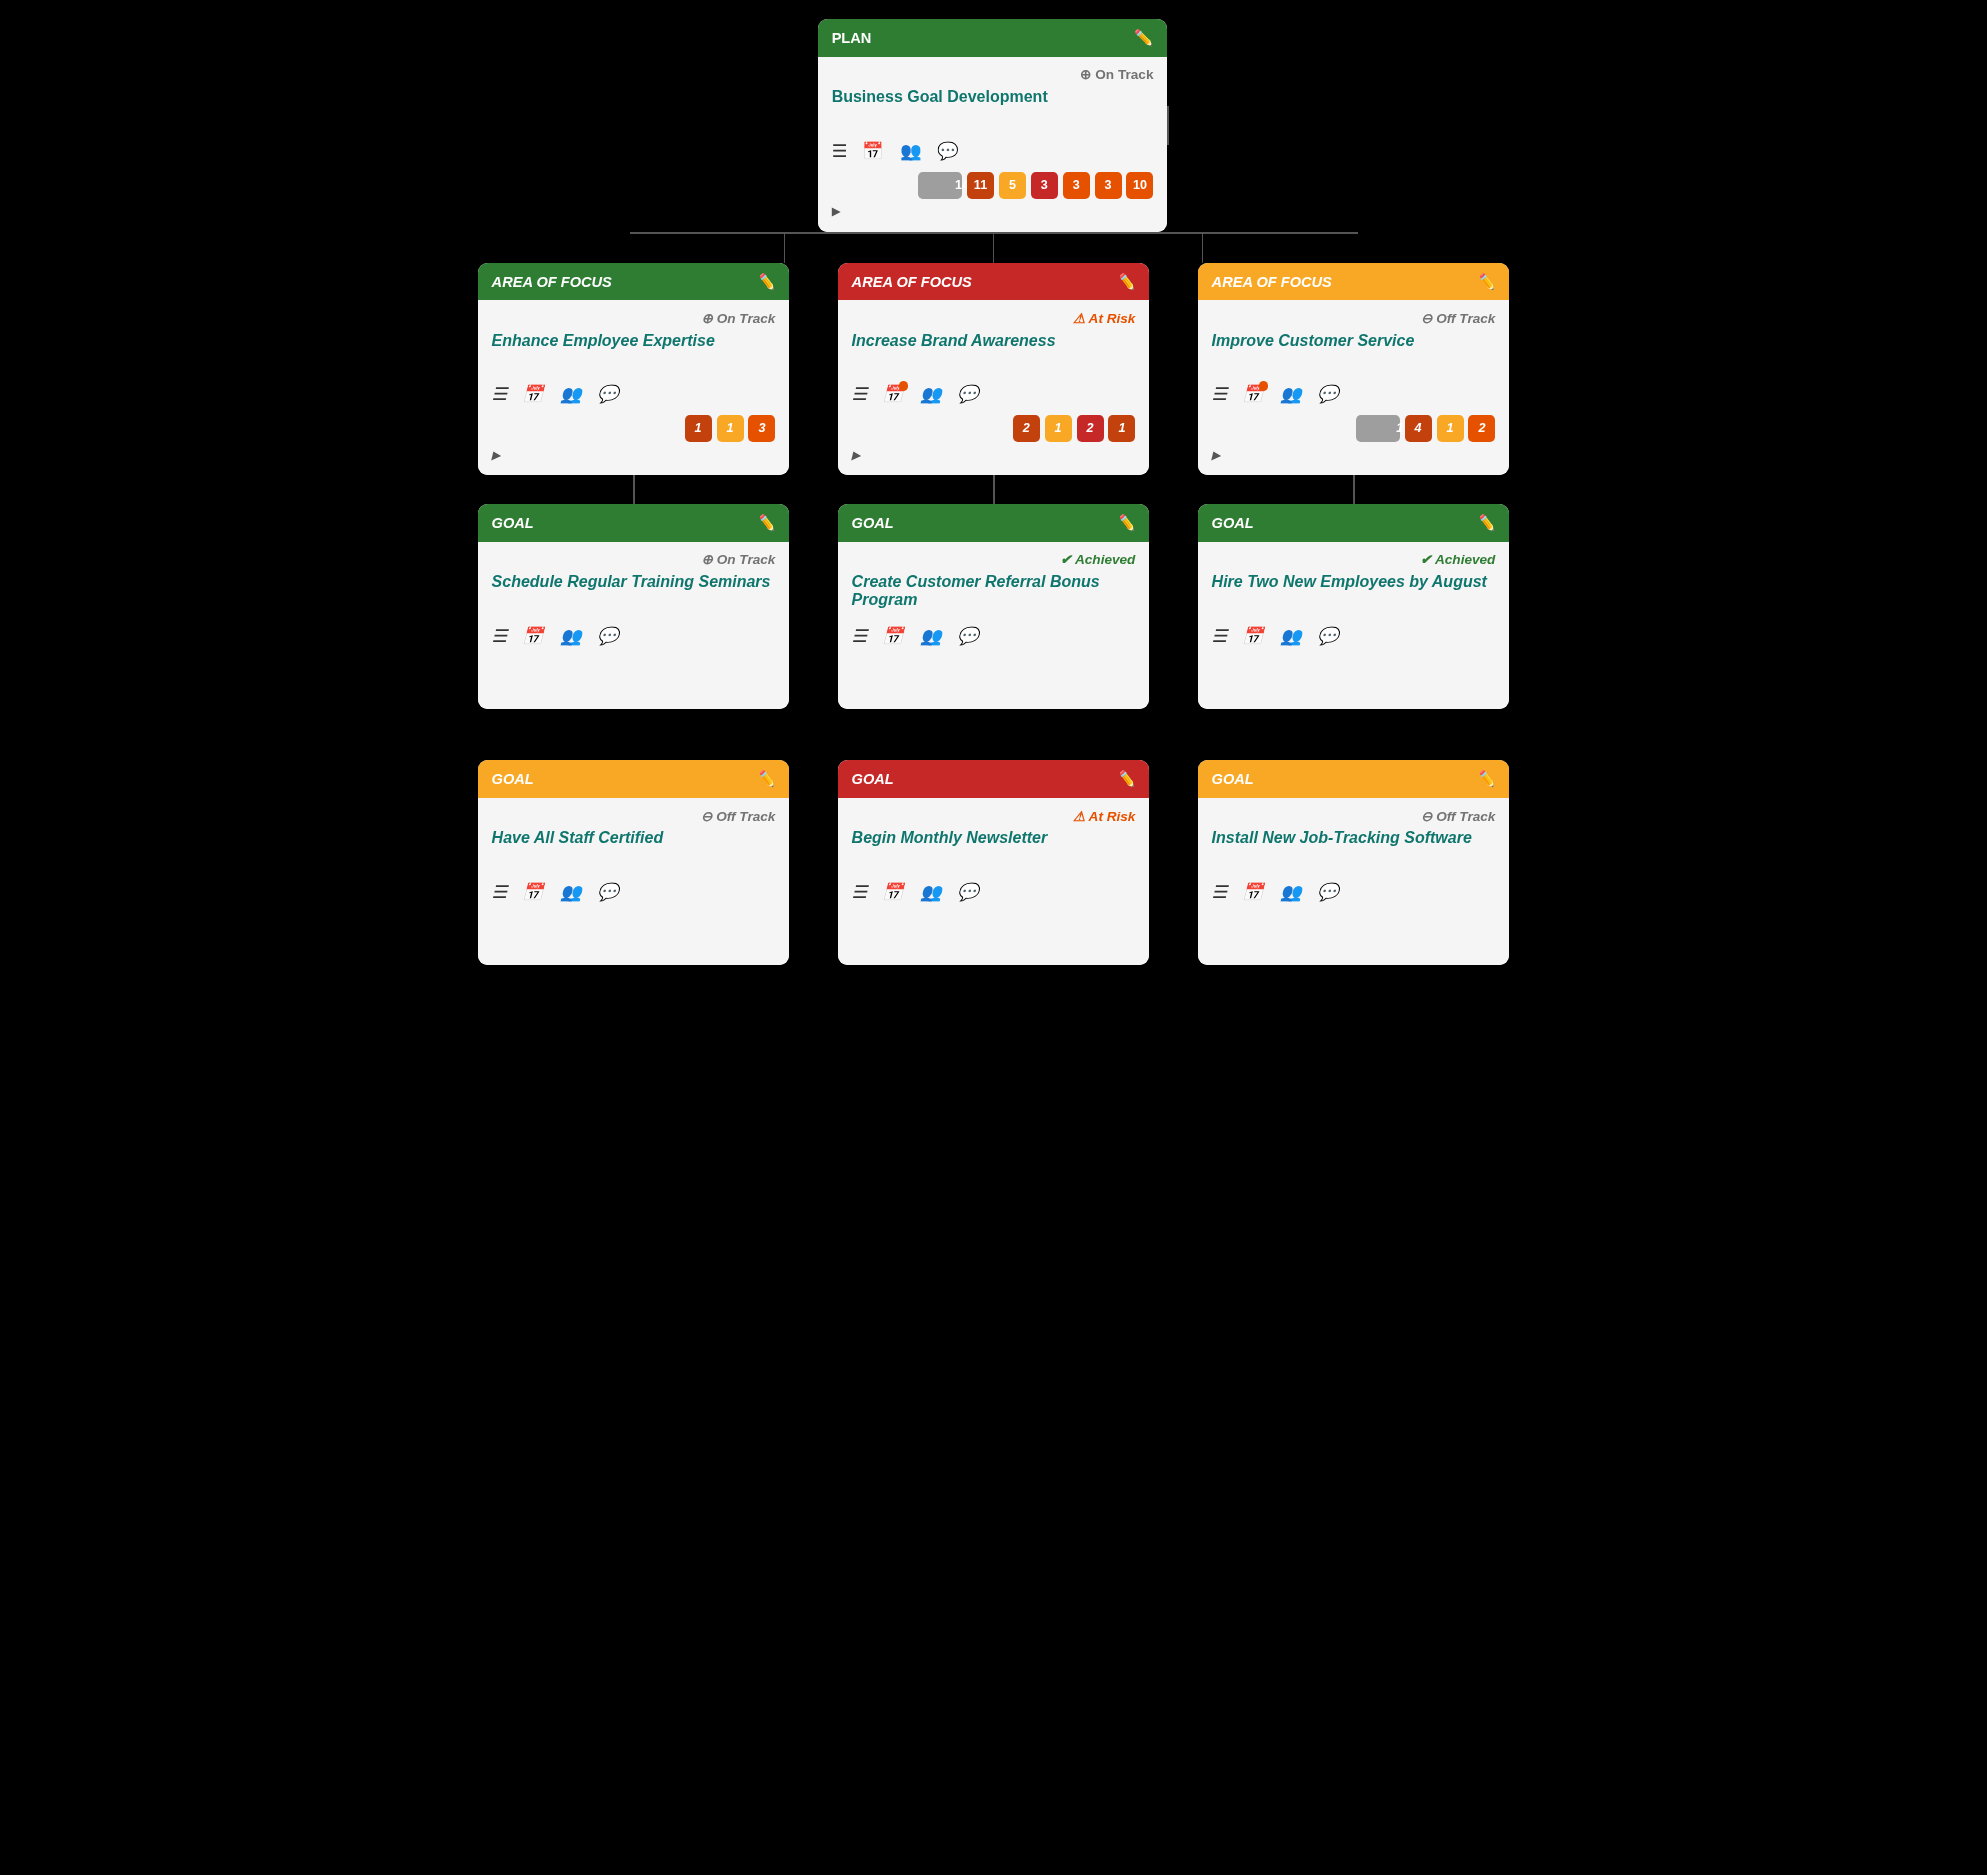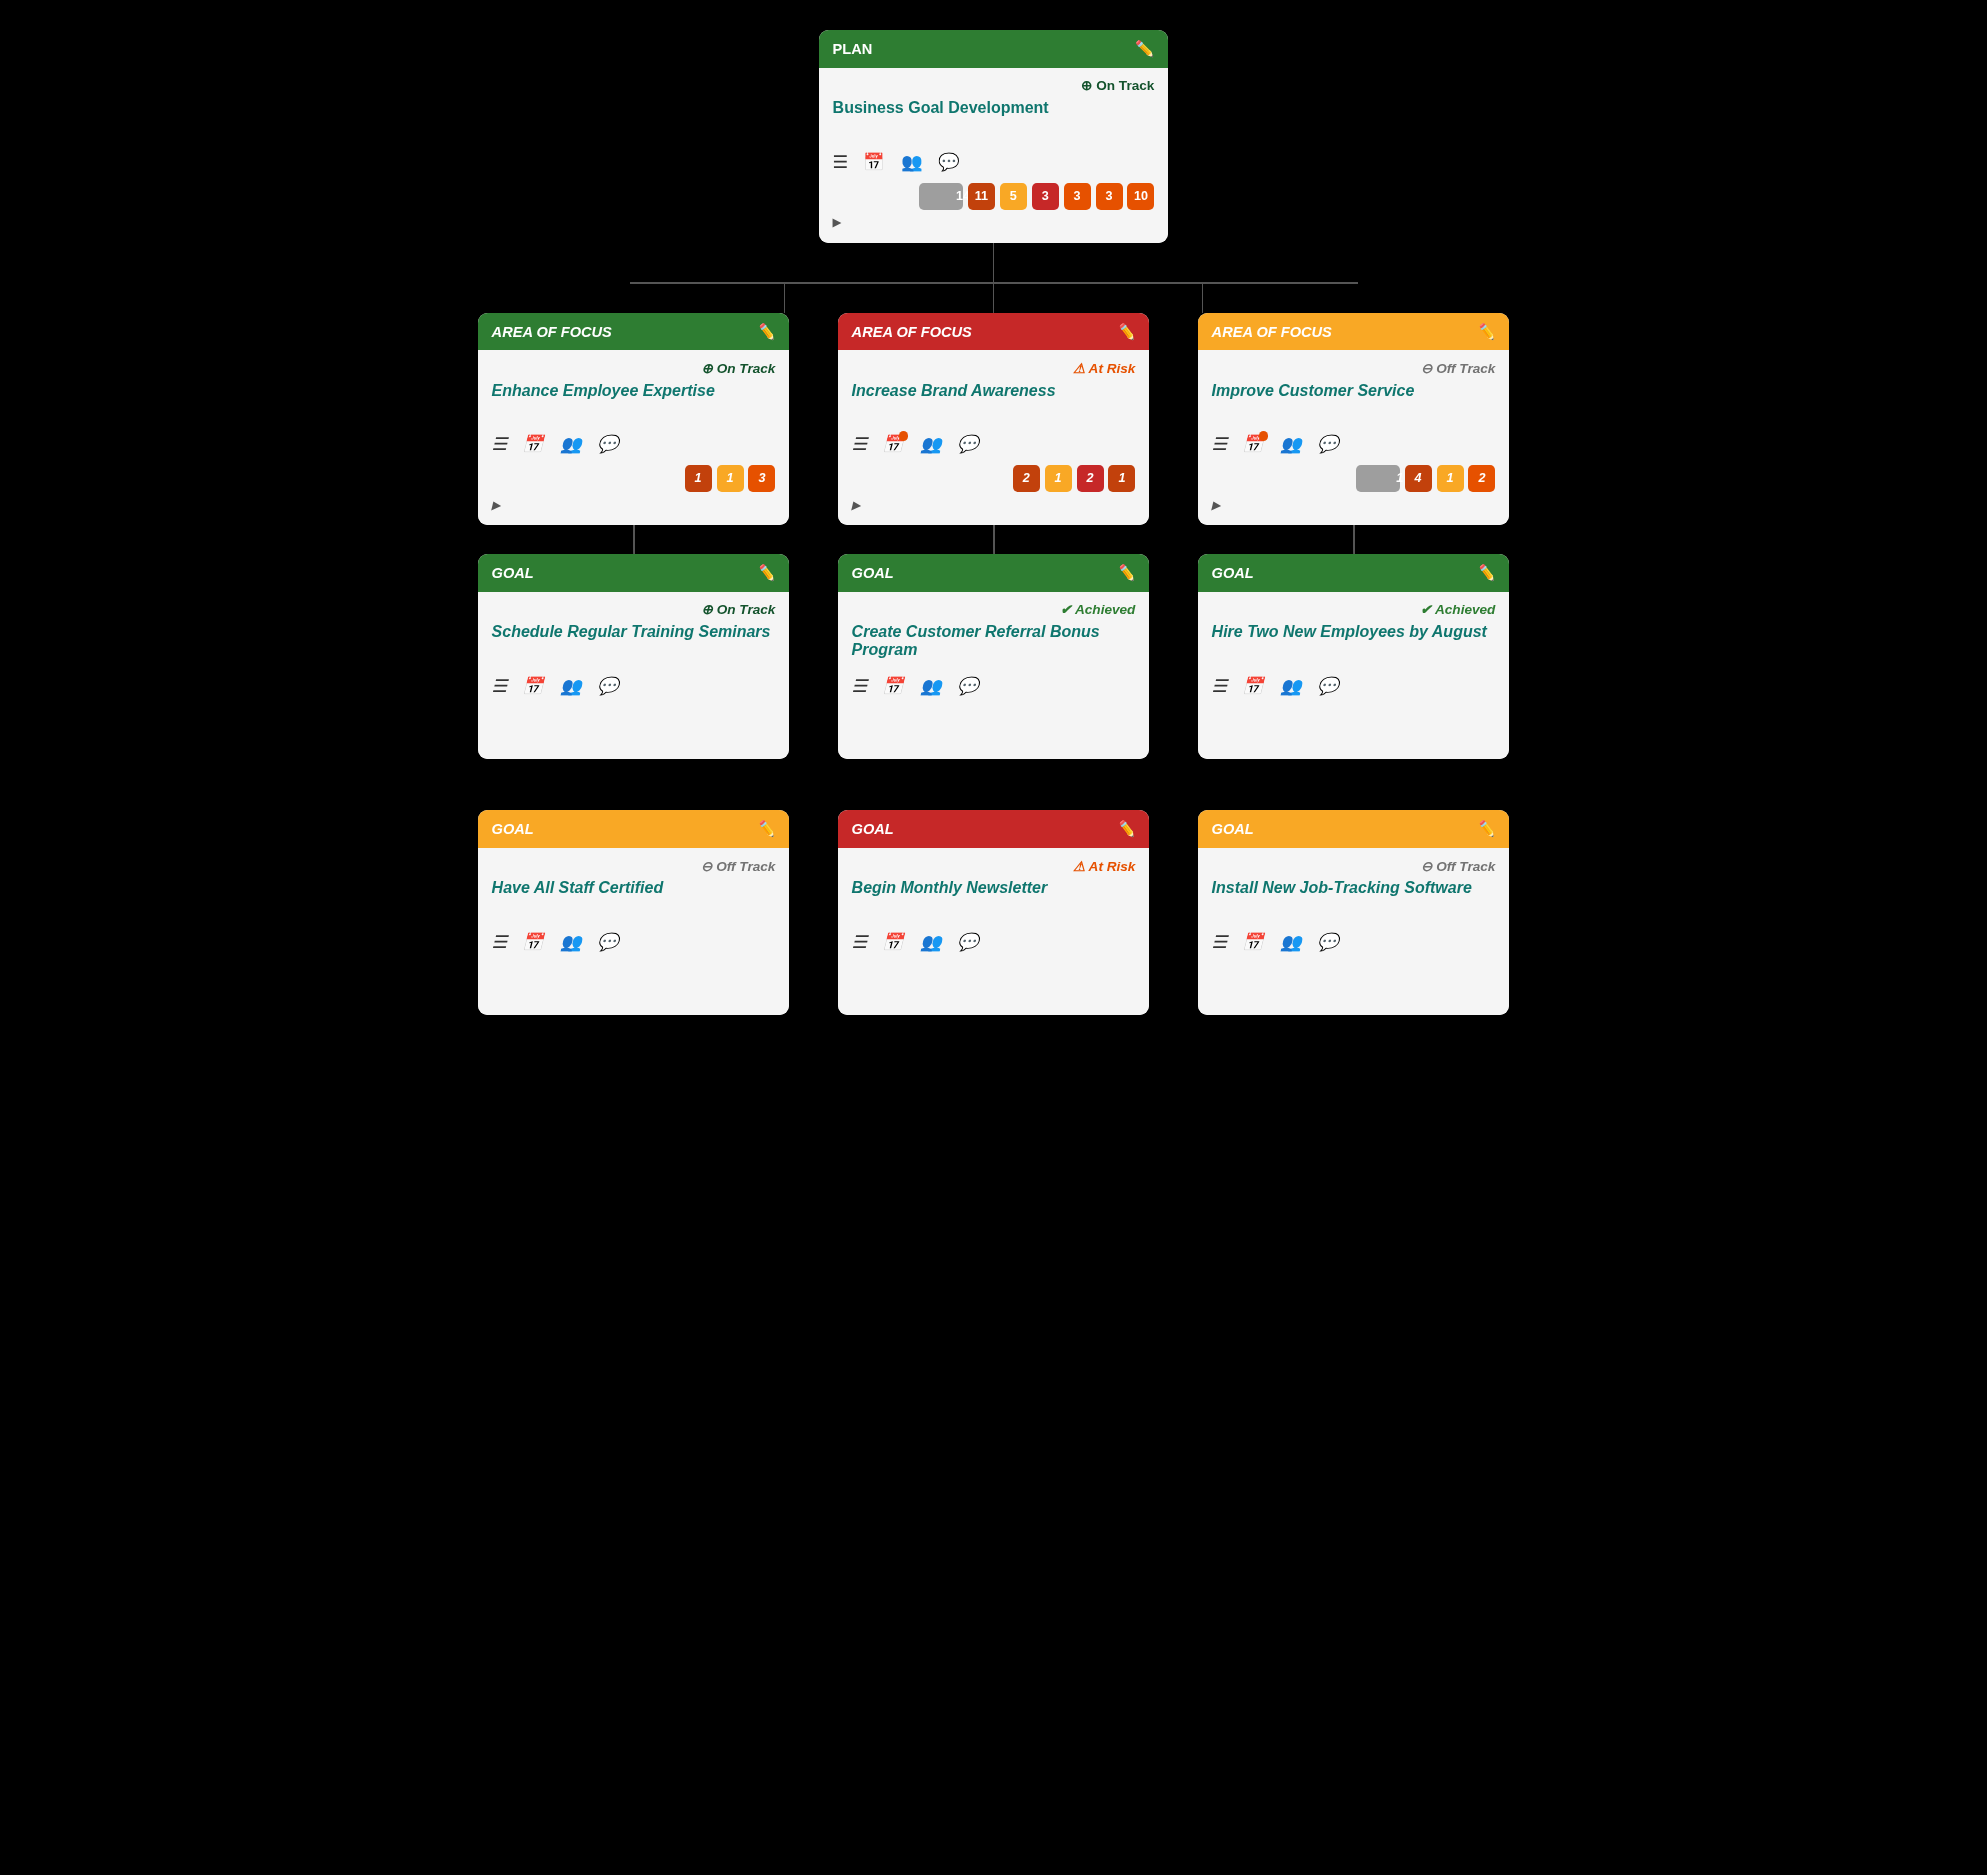--- a/index.html
+++ b/index.html
@@ -46,21 +46,21 @@
     .card-body {
       padding: 9.7px 13.6px 13.6px;
       background: #f5f5f5;
     }
     .status-line {
       text-align: right;
       font-size: 13.6px;
       font-weight: bold;
       margin-bottom: 5.8px;
     }
-    .status-on-track { color: #14532d; }
+    .status-on-track { color: #737373; }
     .status-at-risk { color: #e65100; }
     .status-off-track { color: #737373; }
     .status-achieved { color: #2e7d32; }
 
     .card-title {
       color: #0f766e;
       font-size: 16px;
       font-weight: bold;
       margin-bottom: 13.6px;
       min-height: 39px;
@@ -110,23 +110,21 @@
     .connector-down {
       width: 1.9px;
       height: 39px;
       background: #555;
       margin: 0 auto;
     }
 
     .connector-area {
       position: relative;
       display: flex;
-      flex-direction: column;
       align-items: center;
-      margin-top: 11px;
     }
 
     .col-group {
       display: flex;
       flex-direction: column;
       align-items: center;
       gap: 0;
     }
     .goals-col {
       display: flex;

